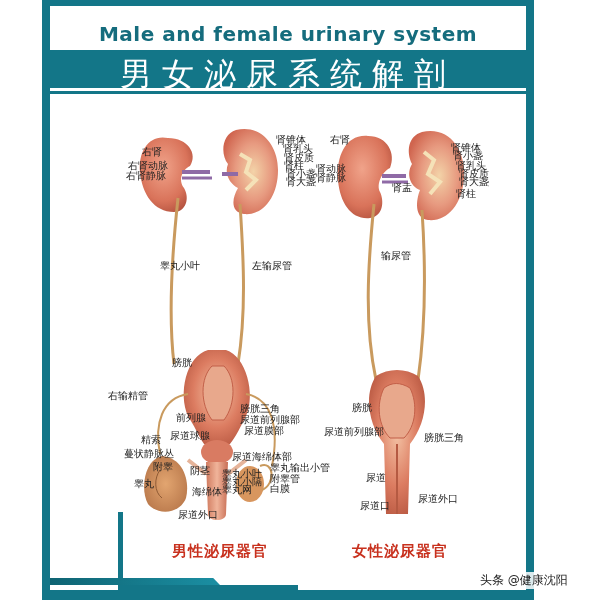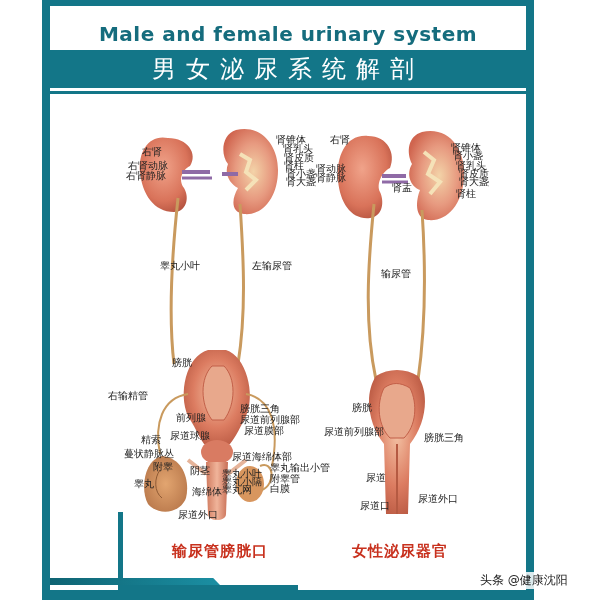--- a/index.html
+++ b/index.html
@@ -8,21 +8,21 @@
 
   
   .frame { position: absolute; left: 42px; top: 0; width: 492px; height: 600px; background: #137688; }
   .inner { position: absolute; left: 50px; top: 6px; width: 476px; height: 588px; background: #ffffff; }
   .title-en-band { position: absolute; left: 50px; top: 6px; width: 476px; height: 46px; background: #fff; }
   .title-en { position: absolute; left: 50px; top: 22px; width: 476px; text-align: center;
               font-family: "DejaVu Sans", sans-serif; font-weight: bold; font-size: 20px;
               color: #156c7d; letter-spacing: 0.5px; }
   .title-zh-band { position: absolute; left: 50px; top: 50px; width: 476px; height: 38px; background: #137688; }
   .title-zh { position: absolute; left: 50px; top: 53px; width: 476px; text-align: center;
-              font-size: 24px; color: #ffffff; letter-spacing: 10px; font-weight: normal; }
+              font-size: 32px; color: #ffffff; letter-spacing: 10px; font-weight: normal; }
   .title-rule { position: absolute; left: 50px; top: 88px; width: 476px; height: 3px; background: #ffffff; }
   .title-rule2 { position: absolute; left: 50px; top: 91px; width: 476px; height: 3px; background: #137688; }
 
   
   .accent-left-v { position: absolute; left: 118px; top: 512px; width: 5px; height: 78px; background: #137688; }
   .accent-left-h { position: absolute; left: 118px; top: 585px; width: 180px; height: 5px; background: #137688; }
   .accent-bottom { position: absolute; left: 50px; top: 578px; width: 170px; height: 7px;
                    background: linear-gradient(90deg,#0f6473,#1b8fa3); clip-path: polygon(0 0, 96% 0, 100% 100%, 0 100%); }
   .bottom-bar { position: absolute; left: 42px; top: 590px; width: 492px; height: 10px; background: #137688; }
 
@@ -160,29 +160,29 @@
 <div class="label" style="left:330px;top:136px">右肾</div>
 <div class="label" style="left:316px;top:165px">肾动脉</div>
 <div class="label" style="left:316px;top:174px">肾静脉</div>
 <div class="label" style="left:392px;top:184px">肾盂</div>
 <div class="label" style="left:451px;top:144px">肾锥体</div>
 <div class="label" style="left:453px;top:152px">肾小盏</div>
 <div class="label" style="left:456px;top:162px">肾乳头</div>
 <div class="label" style="left:459px;top:170px">肾皮质</div>
 <div class="label" style="left:459px;top:178px">肾大盏</div>
 <div class="label" style="left:456px;top:190px">肾柱</div>
-<div class="label" style="left:381px;top:270px">输尿管</div>
+<div class="label" style="left:381px;top:252px">输尿管</div>
 <div class="label" style="left:352px;top:404px">膀胱</div>
 <div class="label" style="left:324px;top:428px">尿道前列腺部</div>
 <div class="label" style="left:424px;top:434px">膀胱三角</div>
 <div class="label" style="left:366px;top:474px">尿道</div>
 <div class="label" style="left:418px;top:495px">尿道外口</div>
 <div class="label" style="left:360px;top:502px">尿道口</div>
 
-<div class="caption" style="left:172px;top:542px">输尿管膀胱口</div>
+<div class="caption" style="left:172px;top:542px">男性泌尿器官</div>
 <div class="caption" style="left:352px;top:542px">女性泌尿器官</div>
 
 <div class="accent-left-v"></div>
 <div class="accent-left-h"></div>
 <div class="accent-bottom"></div>
 <div class="bottom-bar"></div>
 
 <div class="watermark">头条 @健康沈阳</div>
 
 </body></html>

